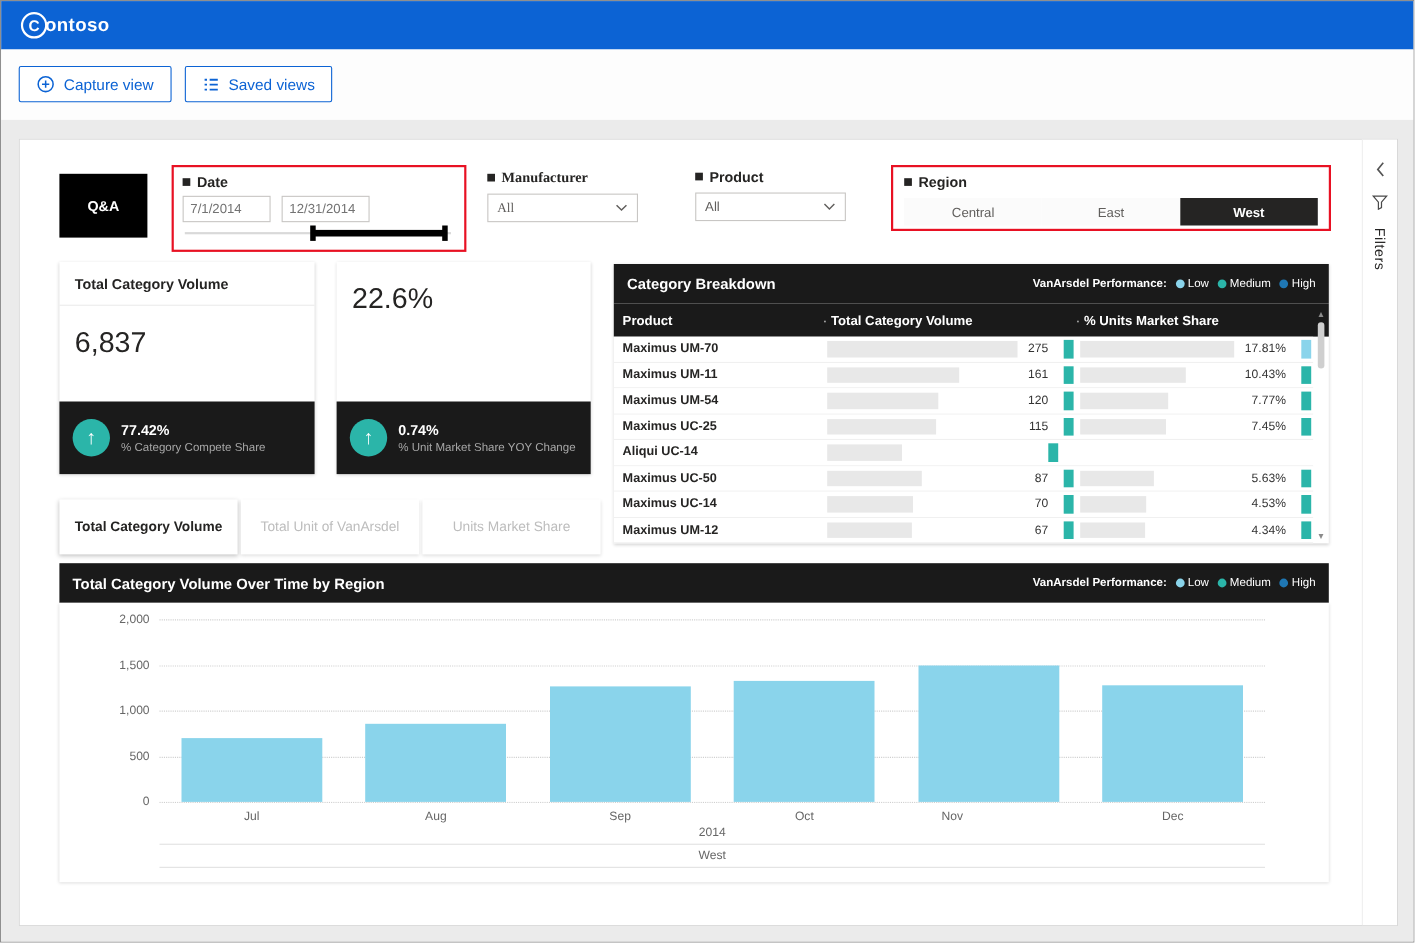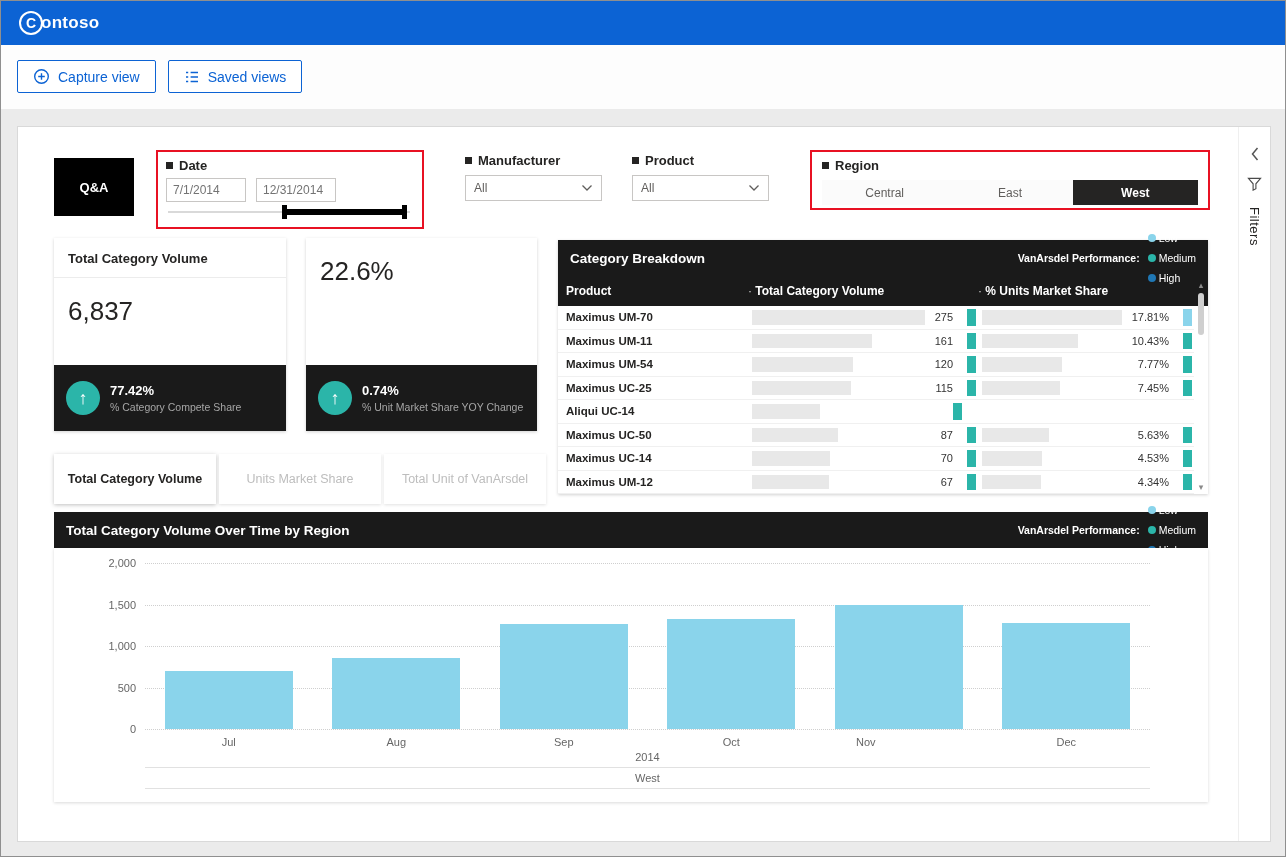--- a/index.html
+++ b/index.html
@@ -26,21 +26,21 @@
   .sq { width: 7px; height: 7px; background: #252423; display: inline-block; }
   .date-slicer { position: absolute; left: 138px; top: 23px; width: 268px; height: 79px; border: 2px solid #e81123; padding: 6px 8px; }
   .date-inputs { display: flex; gap: 10px; margin-top: 5px; }
   .date-input { width: 80px; height: 24px; border: 1px solid #c8c6c4; font-size: 12px; color: #737373; padding: 0 6px; font-family: inherit; background: #fff; }
   .slider { position: absolute; left: 10px; right: 12px; bottom: 8px; height: 14px; }
   .slider-track { position: absolute; left: 0; right: 0; top: 6px; height: 2px; background: #d9d9d9; }
   .slider-range { position: absolute; left: 48%; right: 2%; top: 4px; height: 6px; background: #000; }
   .slider-handle { position: absolute; top: 0; width: 5px; height: 14px; background: #000; cursor: ew-resize; }
   .slider-handle.left { left: 47%; } .slider-handle.right { right: 1.2%; }
   .dd-slicer { position: absolute; top: 26px; width: 137px; }
-  .dd-manufacturer { left: 447px; } .dd-product { left: 614px; }
+  .dd-manufacturer { left: 425px; font-family: Liberation Serif, serif; } .dd-product { left: 614px; }
   .dropdown { margin-top: 7px; width: 137px; height: 26px; border: 1px solid #c8c6c4; background: #fff; display: flex; align-items: center; justify-content: space-between; padding: 0 8px; font-size: 12px; color: #605e5c; cursor: pointer; }
   .region-slicer { position: absolute; left: 792px; top: 23px; width: 400px; height: 60px; border: 2px solid #e81123; padding: 6px 10px; }
   .region-options { display: flex; margin-top: 7px; height: 25px; }
   .region-opt { flex: 1; display: flex; align-items: center; justify-content: center; font-size: 12px; color: #605e5c; background: #fbfbfb; cursor: pointer; }
   .region-opt.selected { background: #252423; color: #fff; font-weight: 600; }
 
   
   .kpi { position: absolute; top: 111px; width: 232px; height: 193px; background: #fff; box-shadow: 0 1px 3px rgba(0,0,0,.18); }
   .kpi1 { left: 36px; } .kpi2 { left: 288px; width: 231px; }
   .kpi-title { padding: 13px 14px 11px; font-size: 13px; font-weight: 700; color: #252423; border-bottom: 1px solid #ececec; }
@@ -48,21 +48,21 @@
   .kpi-footer { position: absolute; left: 0; right: 0; bottom: 0; height: 66px; background: #1a1a1a; display: flex; align-items: center; padding-left: 12px; gap: 10px; }
   .kpi-arrow { width: 34px; height: 34px; border-radius: 50%; background: #2bb5a9; color: #fff; display: flex; align-items: center; justify-content: center; font-size: 18px; font-weight: 700; flex: 0 0 auto; }
   .kpi-delta { font-size: 13px; font-weight: 700; color: #fff; }
   .kpi-delta-label { font-size: 10.5px; color: #a6a6a6; margin-top: 3px; }
 
   
   .panel-header { height: 36px; background: #1a1a1a; display: flex; align-items: center; justify-content: space-between; padding: 0 12px; }
   .panel-title { color: #fff; font-size: 13.5px; font-weight: 700; }
   .legend { display: flex; align-items: center; gap: 8px; }
   .legend-title { color: #fff; font-size: 10.5px; font-weight: 700; }
-  .legend-items { display: flex; gap: 8px; flex-direction: column; }
+  .legend-items { display: flex; align-items: center; gap: 8px; }
   .legend-item { display: flex; align-items: center; gap: 3px; cursor: pointer; }
   .legend-dot { width: 8px; height: 8px; border-radius: 50%; }
   .legend-label { color: #fff; font-size: 10.5px; }
 
   
   .table-panel { position: absolute; left: 540px; top: 113px; width: 650px; height: 254px; background: #fff; box-shadow: 0 1px 3px rgba(0,0,0,.18); }
   .col-header { height: 30px; background: #1a1a1a; display: flex; align-items: center; color: #fff; font-size: 12px; font-weight: 700; }
   .c-prod { width: 190px; padding-left: 8px; }
   .c-vol { width: 230px; } .c-share { width: 216px; }
   .sortable::before { content: "· "; font-weight: 400; opacity: .8; }
@@ -345,22 +345,22 @@
           </div>
         <div class="t-scroll">
           <span class="arr up">▴</span>
           <div class="thumb"></div>
           <span class="arr dn">▾</span>
         </div>
       </section>
 
       <div class="tabs">
         <div class="tab active">Total Category Volume</div>
+        <div class="tab">Total Unit of VanArsdel</div>
         <div class="tab">Units Market Share</div>
-        <div class="tab">Total Unit of VanArsdel</div>
       </div>
 
       <section class="chart-panel">
         <div class="panel-header">
           <span class="panel-title">Total Category Volume Over Time by Region</span>
           <div class="legend">
             <span class="legend-title">VanArsdel Performance:</span>
             <span class="legend-items">
                 <span class="legend-item">
                   <span class="legend-dot" style="background: rgb(138, 212, 235);"></span>

